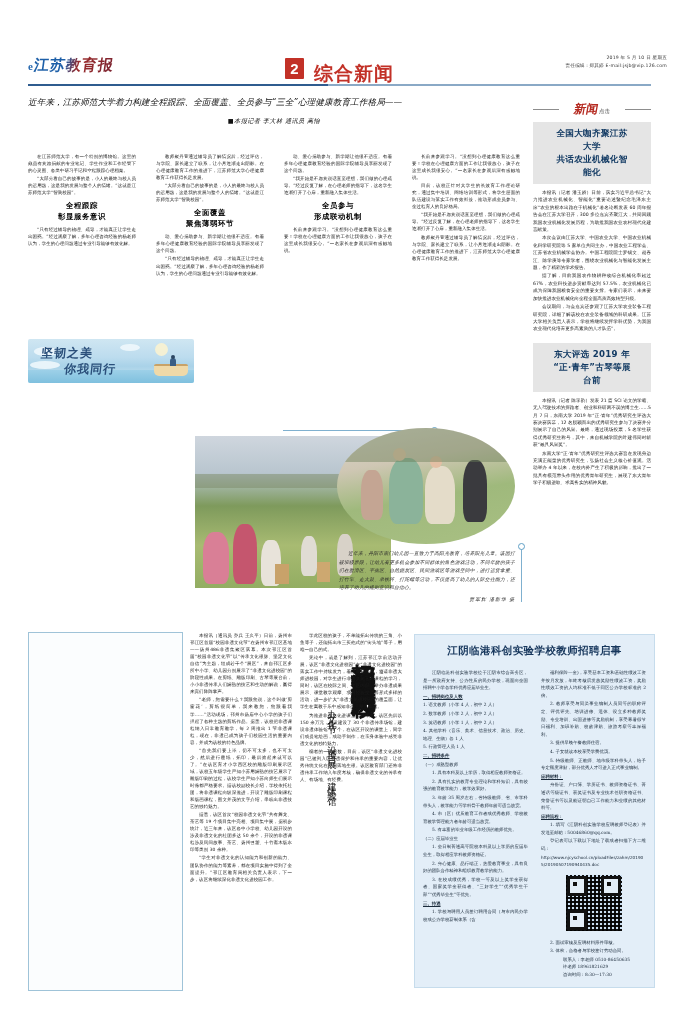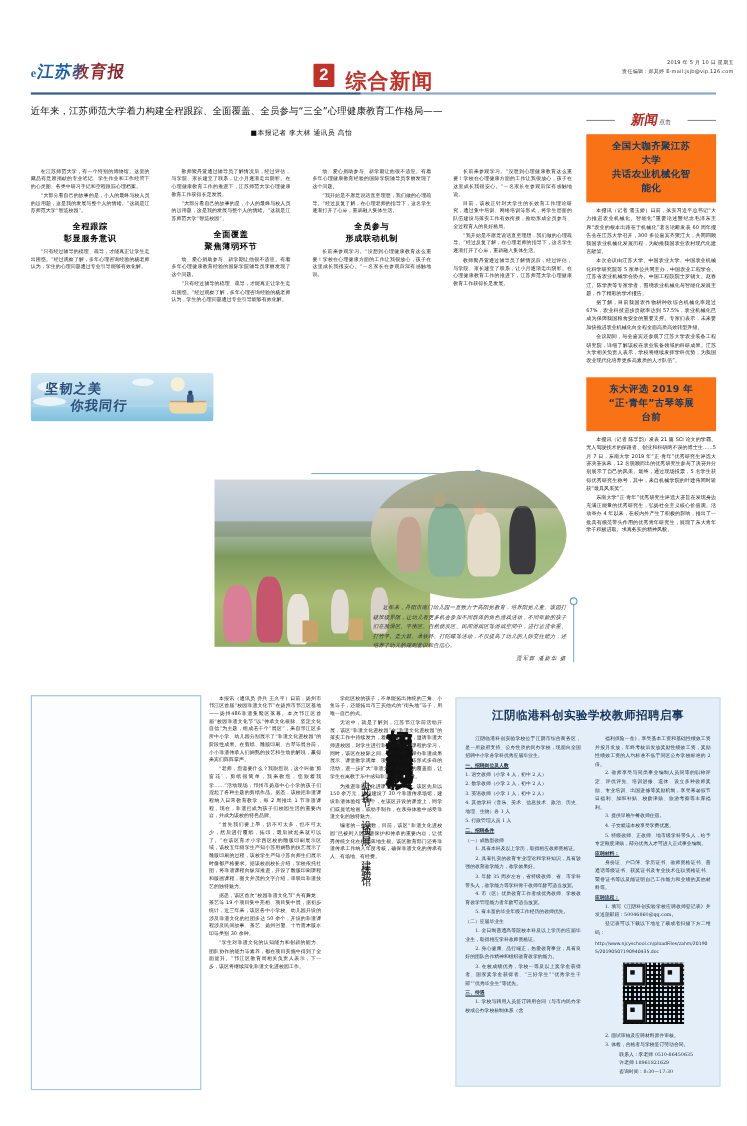--- a/index.html
+++ b/index.html
@@ -35,21 +35,21 @@
     font-family:"DejaVu Sans",sans-serif;
     margin-top:11px;
   }
   .mh-right{position:absolute;right:12px;top:54px;text-align:right;}
   .mh-right div{font-size:4.6px;color:#333;line-height:8px;white-space:nowrap;letter-spacing:.2px;}
   .mh-rule{position:absolute;left:28px;top:84px;width:623px;height:2px;}
   .mh-rule .seg1{position:absolute;left:0;top:0;width:300px;height:2px;background:#2f5c8f;}
   .mh-rule .seg2{position:absolute;left:300px;top:0;width:323px;height:2px;background:#8aa9c6;}
 
   
-  .lead{position:absolute;left:28px;top:96px;width:492px;}
+  .lead{position:absolute;left:28px;top:96px;width:492px;font-style:italic;}
   .lead .shoulder{
     font-size:8.6px;color:#111;line-height:13px;letter-spacing:.1px;white-space:nowrap;
     font-family:"DejaVu Sans",sans-serif;
   }
   .lead .maintitle{
     text-align:center;font-size:32px;font-weight:bold;letter-spacing:3px;color:#000;
     margin-top:7px;font-family:"DejaVu Sans",sans-serif;
   }
   .lead .byline{
     text-align:center;font-size:6.2px;color:#111;margin-top:8px;letter-spacing:.4px;
@@ -122,21 +122,21 @@
     position:absolute;left:30px;top:2px;width:58px;height:20px;text-align:center;
   }
   .sb-ornament .badge .big{
     font-size:12px;color:#b52a20;font-weight:bold;font-family:"DejaVu Serif",serif;
     transform:skewX(-10deg);display:inline-block;letter-spacing:0px;
   }
   .sb-ornament .badge .small{
     font-size:5.5px;color:#333;margin-left:1px;
   }
   .sb-head{
-    background:#f97316;color:#123a63;text-align:center;font-weight:bold;
+    background:#e5e5e5;color:#123a63;text-align:center;font-weight:bold;
     font-size:8.6px;line-height:13px;padding:5px 19px;letter-spacing:.3px;
     font-family:"DejaVu Sans",sans-serif;margin-bottom:5px;
   }
   .sb-p{
     font-size:4.6px;line-height:7.4px;color:#1a1a1a;text-align:justify;
     text-indent:9px;margin-bottom:1px;
   }
   .sb-gap{height:9px;}
 
   

